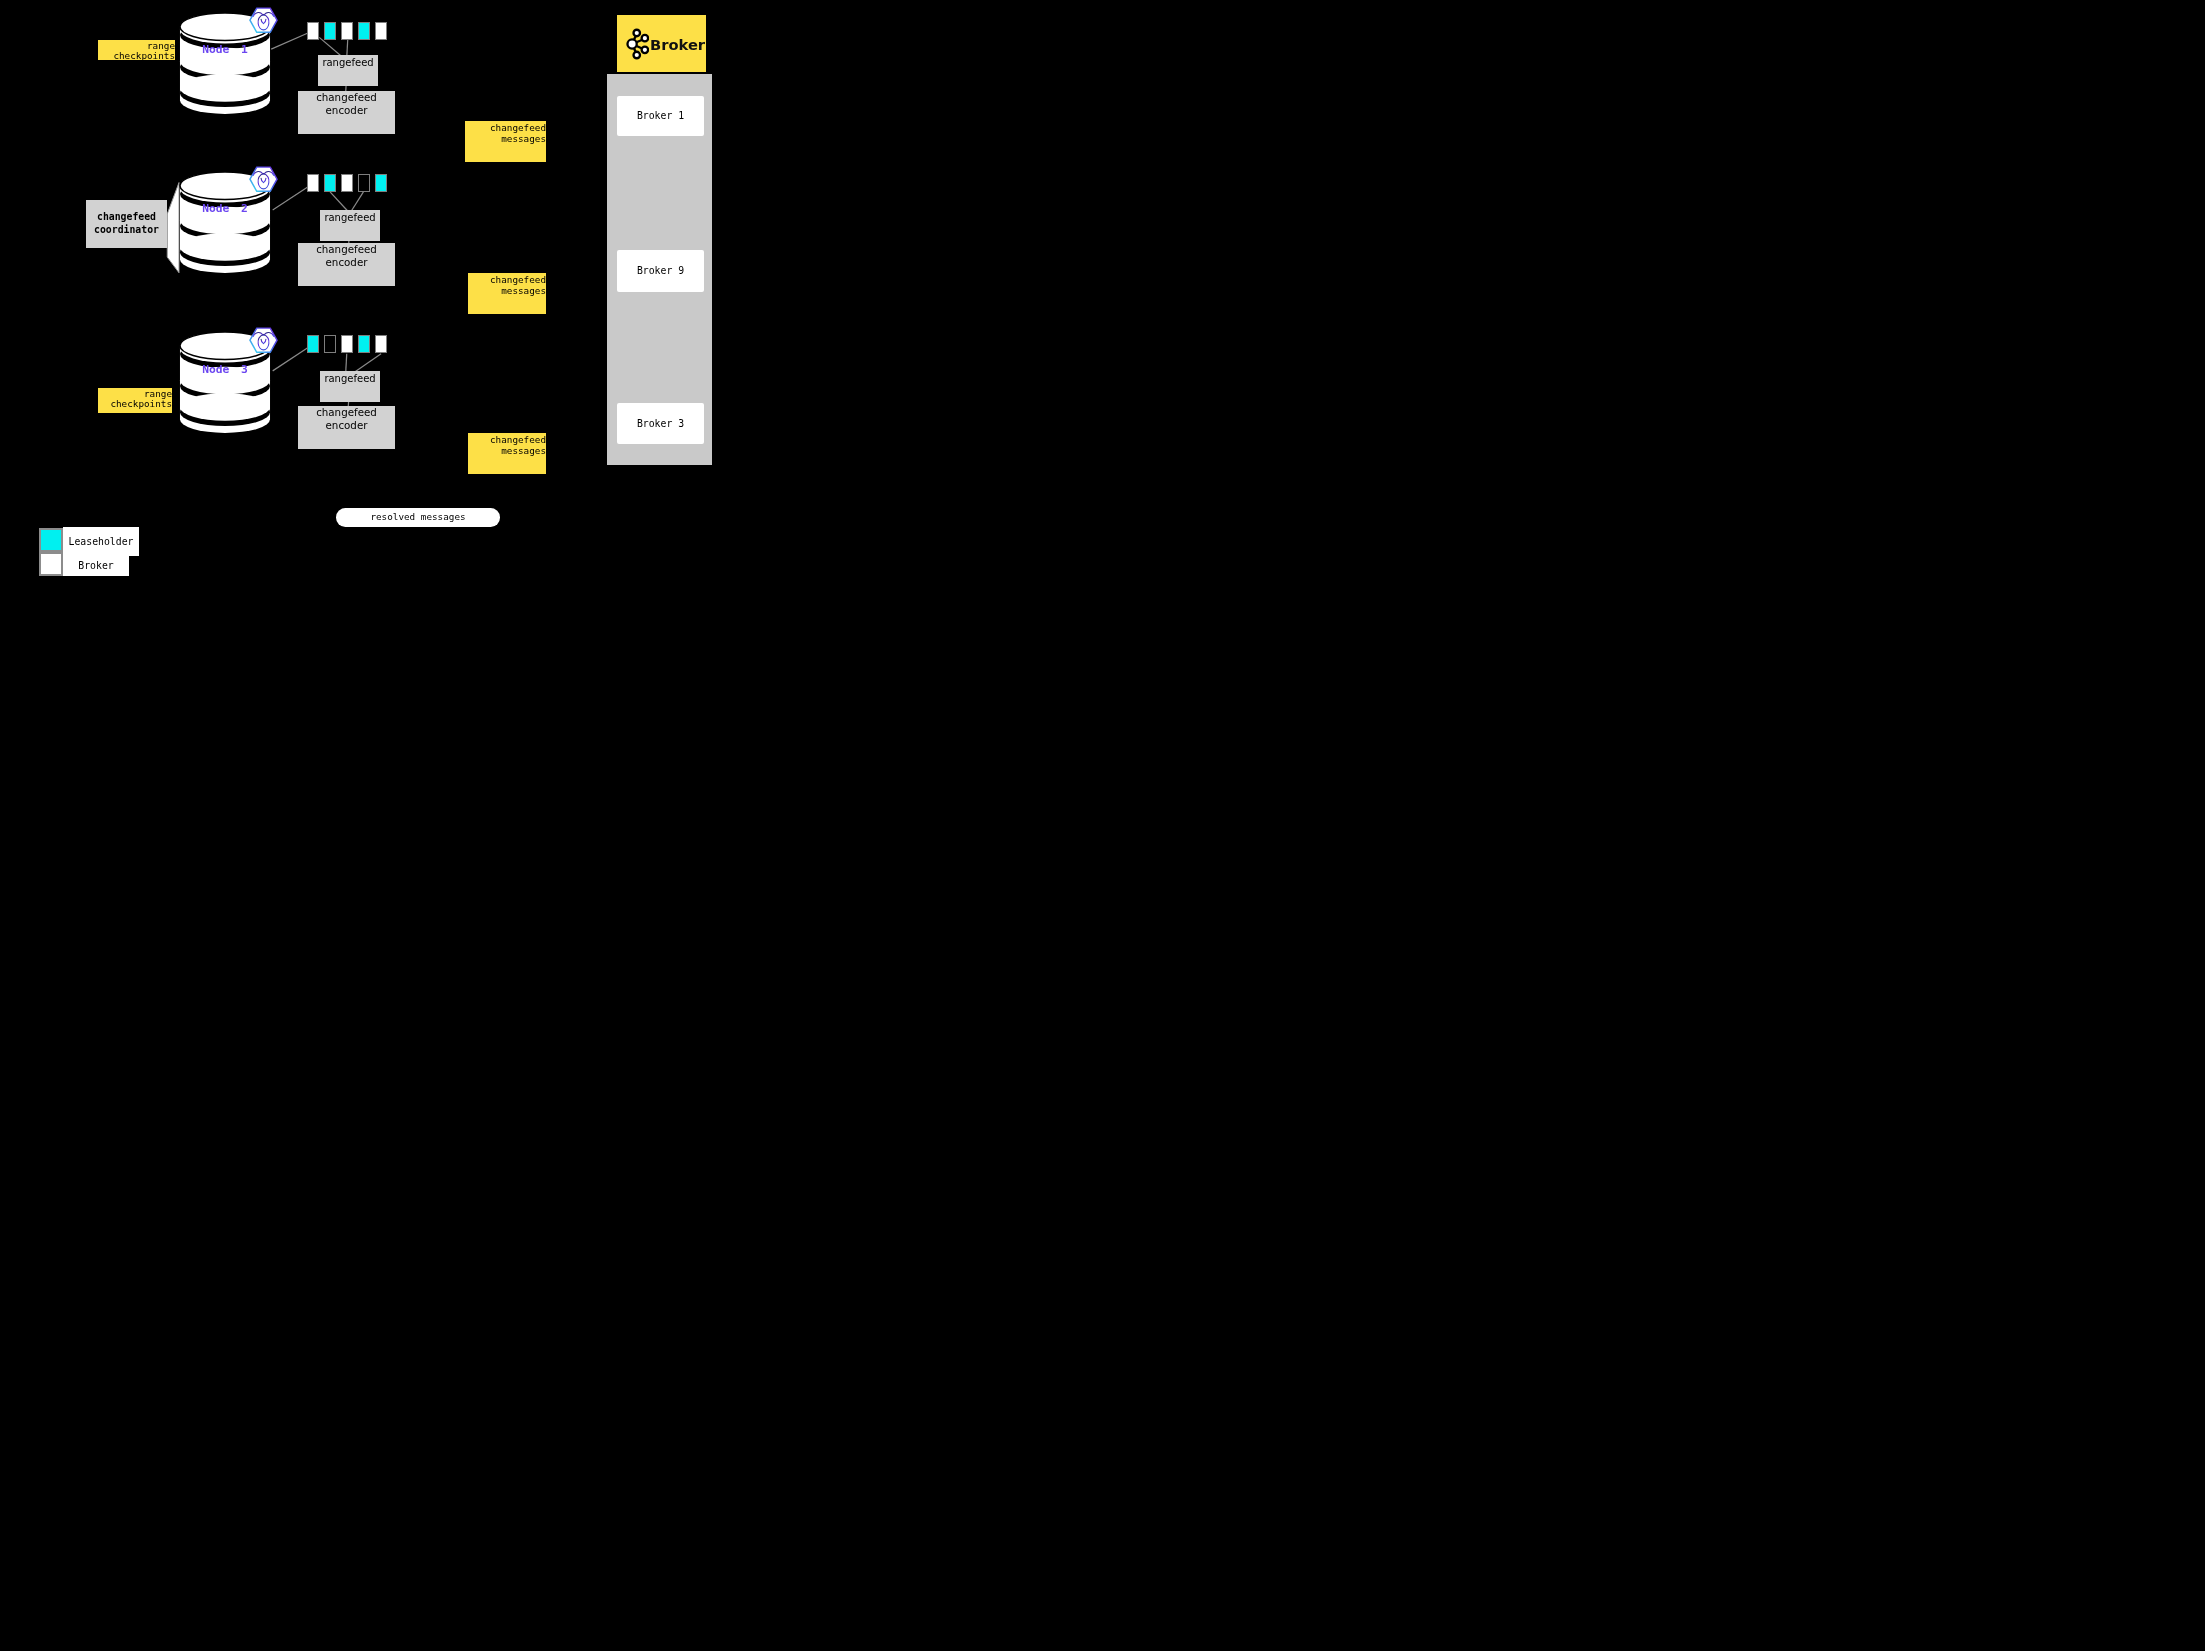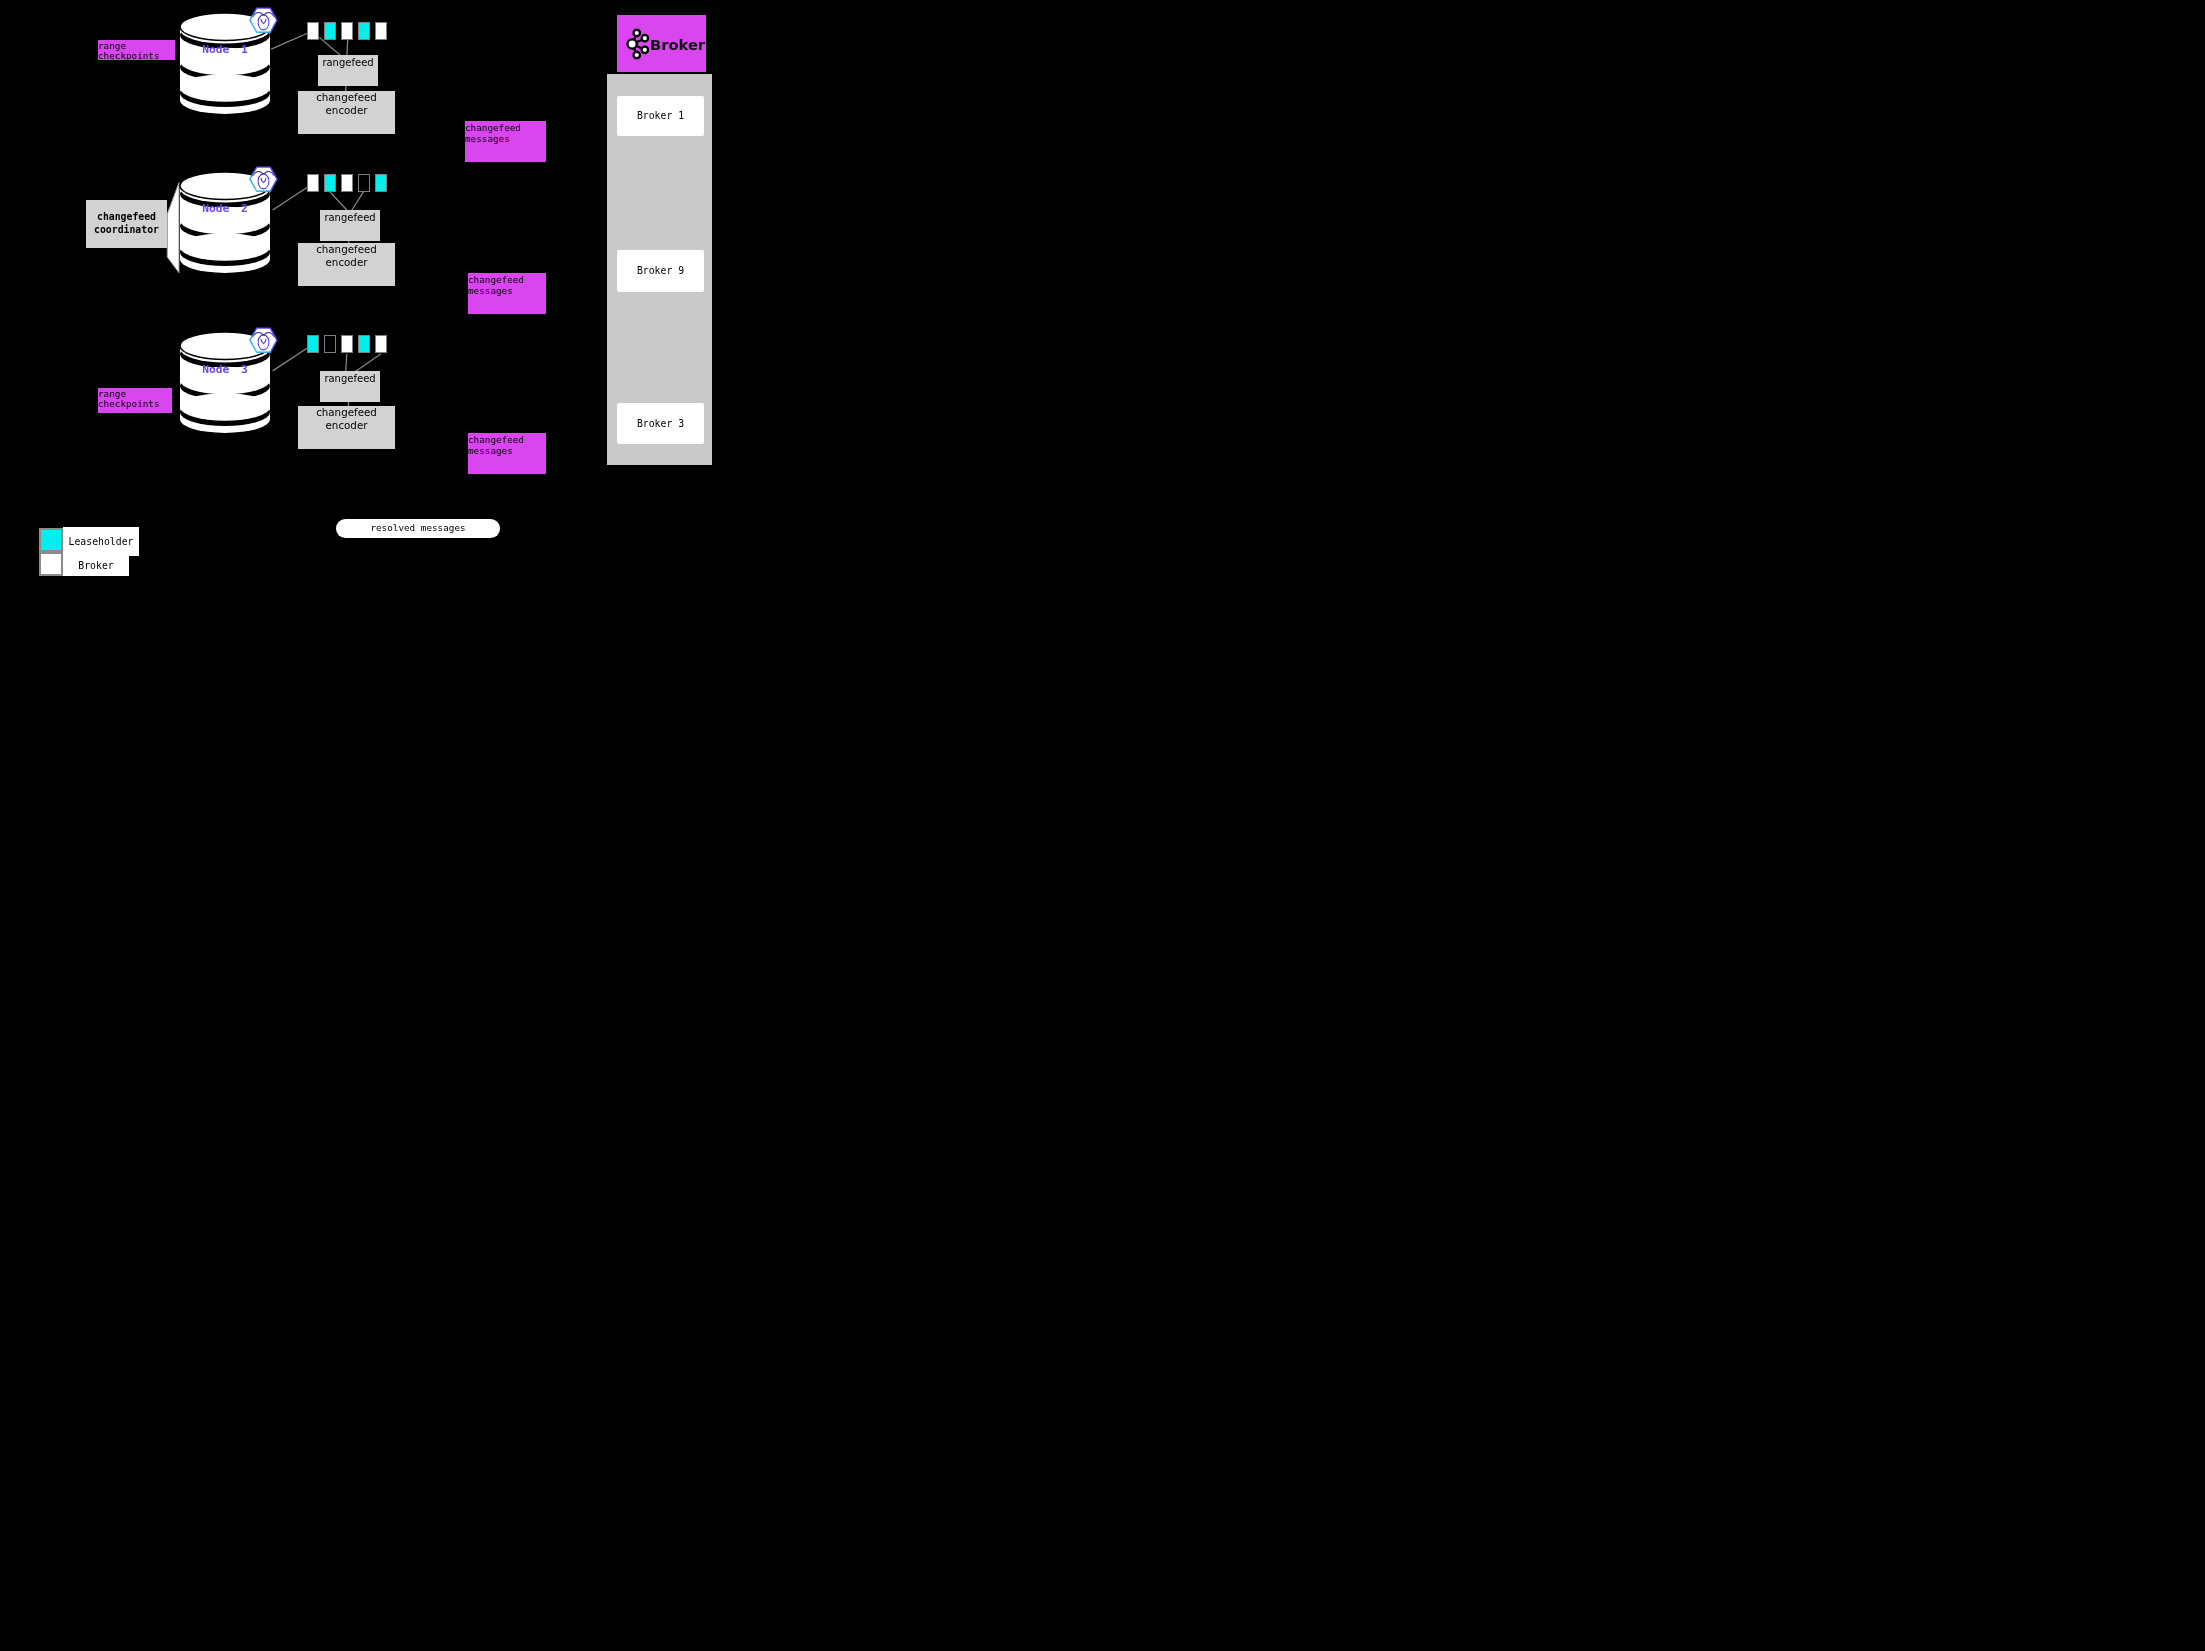--- a/index.html
+++ b/index.html
@@ -1,19 +1,19 @@
 <!DOCTYPE html>
 <html style="font-size:7.8px"><head>
 <meta charset="utf-8">
 <style>
   html,body{margin:0;padding:0;background:#000;}
   #canvas{position:relative;width:769px;height:576px;background:#000;overflow:hidden;
           font-family:"DejaVu Sans Mono", monospace;}
   .abs{position:absolute;}
-  .whitebox{background:#d946ef;color:#000;text-align:left;}
+  .whitebox{background:#fde047;color:#000;text-align:right;}
   .graybox{background:#d2d2d2;color:#000;text-align:center;}
   .sans{font-family:"DejaVu Sans", sans-serif;}
   .lbl-2line{font-size:9.3px;line-height:11.8px;padding-top:0.5px;}
   .rangefeed-box{width:60px;height:31px;font-size:10px;line-height:16.7px;
                  font-family:"DejaVu Sans", sans-serif;}
   .encoder-box{width:97px;height:43px;font-size:10.3px;line-height:13.2px;
                font-family:"DejaVu Sans", sans-serif;}
   .messages-box{width:81px;height:40px;}
   .checkpoints-box{font-size:9.3px;line-height:10.3px;overflow:hidden;}
   .coordinator-box{background:#d2d2d2;color:#000;text-align:center;font-weight:bold;
@@ -22,21 +22,21 @@
               word-spacing:4.9px;white-space:nowrap;}
   .sq{position:absolute;width:11.8px;height:18px;border:1.5px solid #7e7e7e;box-sizing:border-box;}
   .sq-leaseholder{background:#00f0f0;}
   .sq-replica{background:#ffffff;}
   .sq-none{background:transparent;}
   .broker{left:617px;width:87px;background:#fff;border-radius:2px;color:#000;
           font-size:9.8px;text-align:center;}
   .legend-swatch{left:39px;width:23.5px;height:23.5px;border:2px solid #8c8c8c;box-sizing:border-box;}
   .legend-label{background:#fff;color:#000;font-size:9.8px;text-align:center;}
   .pill{border-radius:9.3px;background:#fff;color:#000;font-size:9.3px;line-height:18.6px;
-        text-align:center;margin-top:11px;}
+        text-align:center;}
   svg{display:block;}
 </style>
 </head>
 <body>
 
 <div id="canvas">
 
   <svg class="abs" width="0" height="0">
     <defs>
       <linearGradient id="hexgrad" x1="0" y1="1" x2="1" y2="0">

